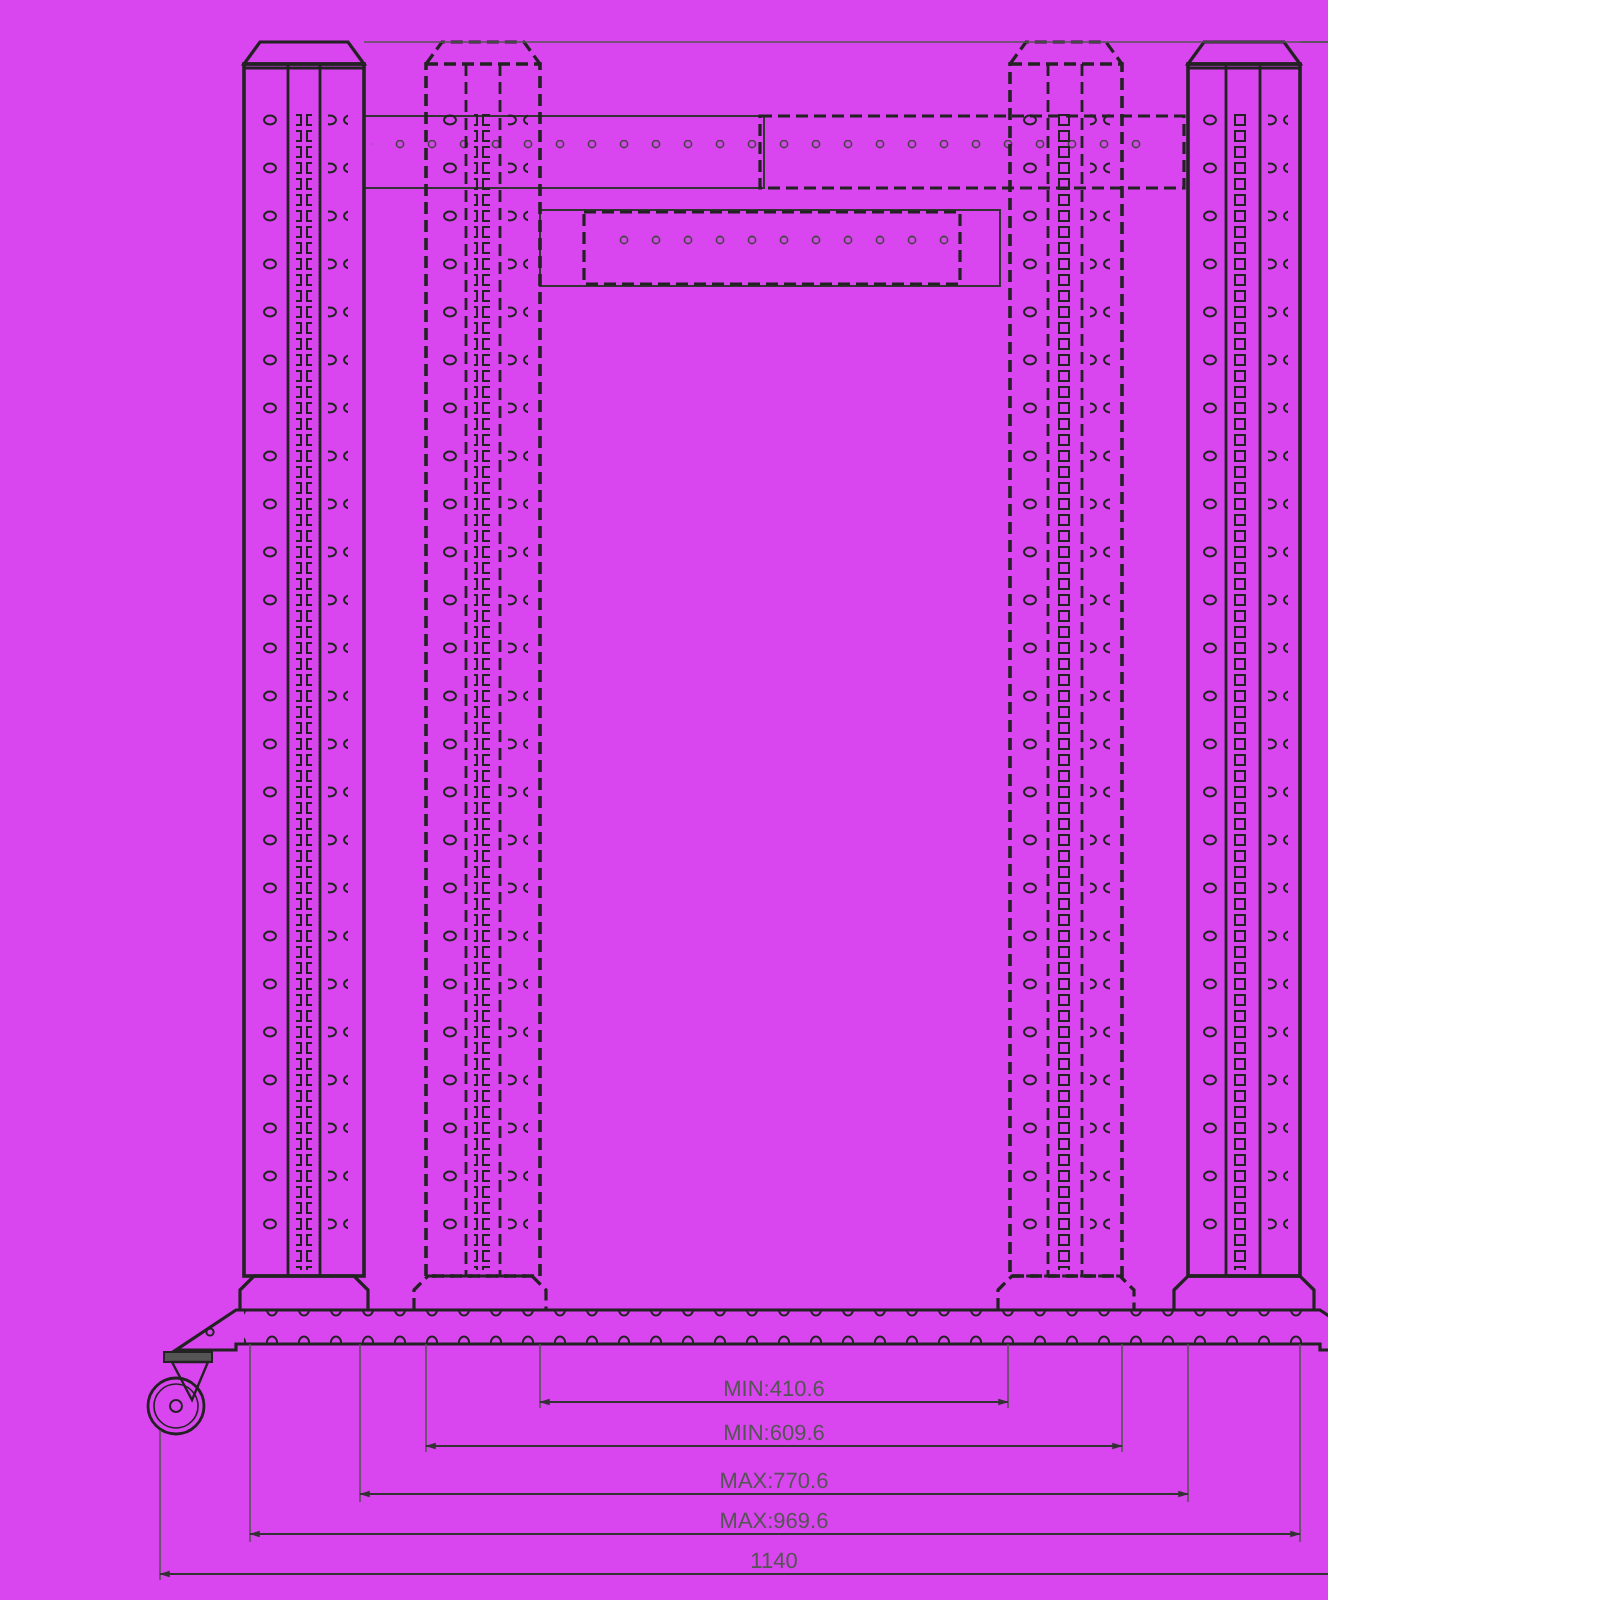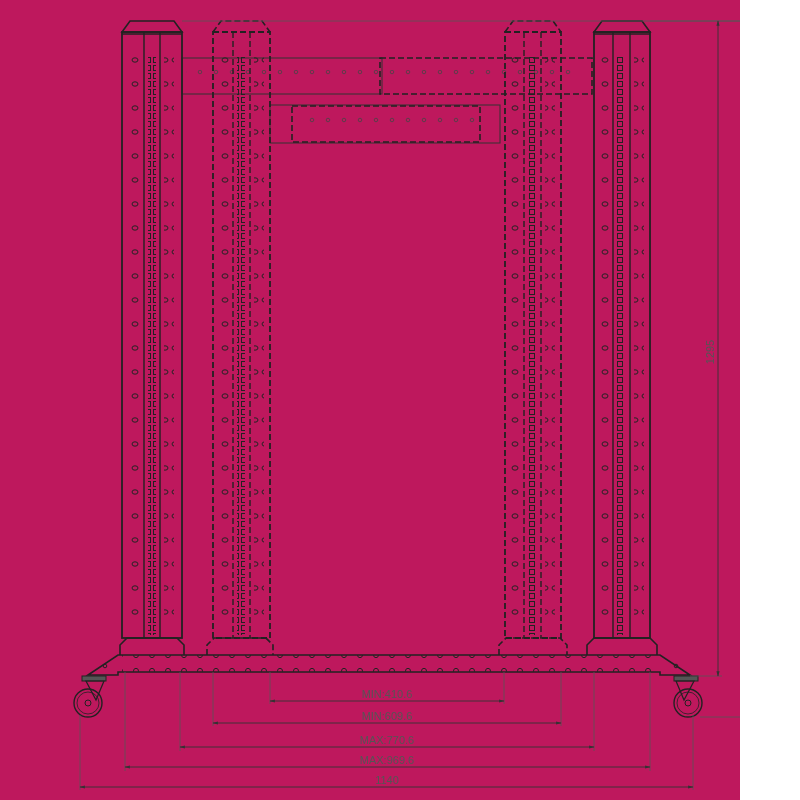--- a/index.html
+++ b/index.html
@@ -1,16 +1,16 @@
 <!DOCTYPE html>
 <html><head>
 <meta charset="utf-8">
 <style>
   html,body{margin:0;padding:0;background:#ffffff;}
-  #stage{position:relative;width:740px;height:800px;overflow:hidden;background:#be185d;}
+  #stage{position:relative;width:664px;height:800px;overflow:hidden;background:#d946ef;}
   svg{position:absolute;left:0;top:0;}
   .dimtext{font-family:"Liberation Sans","DejaVu Sans",sans-serif;font-size:11px;fill:#555;}
 </style>
 </head>
 <body>
 
 <div id="stage">
 <svg width="800" height="800" viewBox="0 0 800 800">
   <defs>
 

